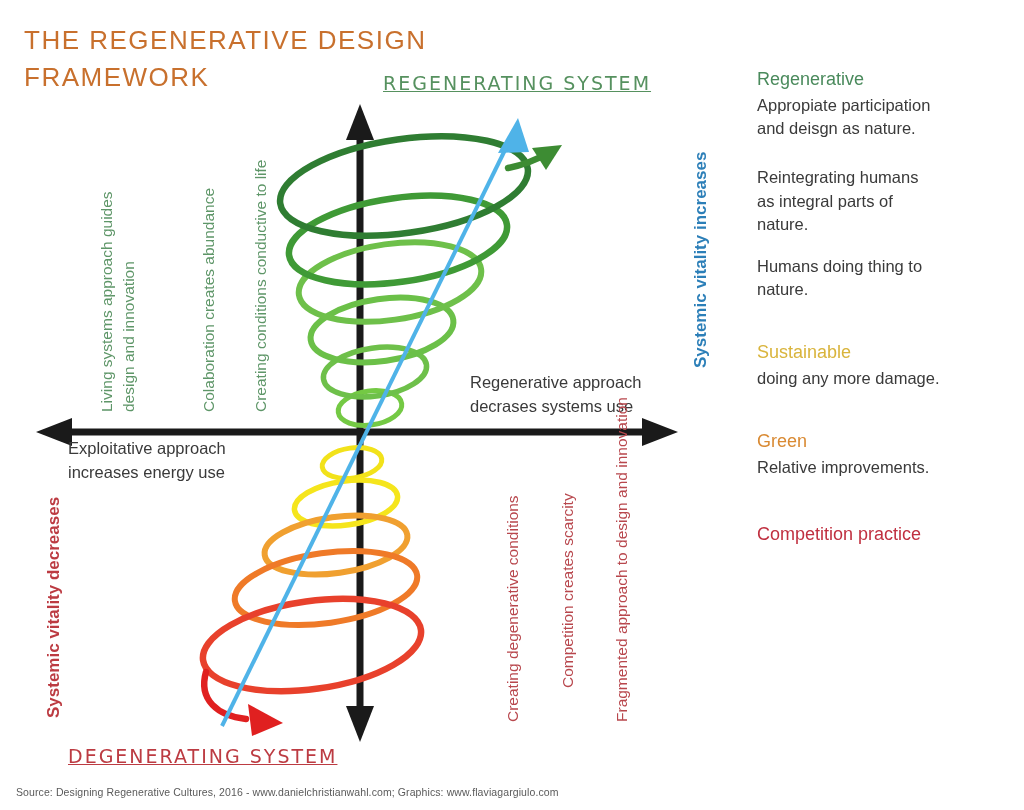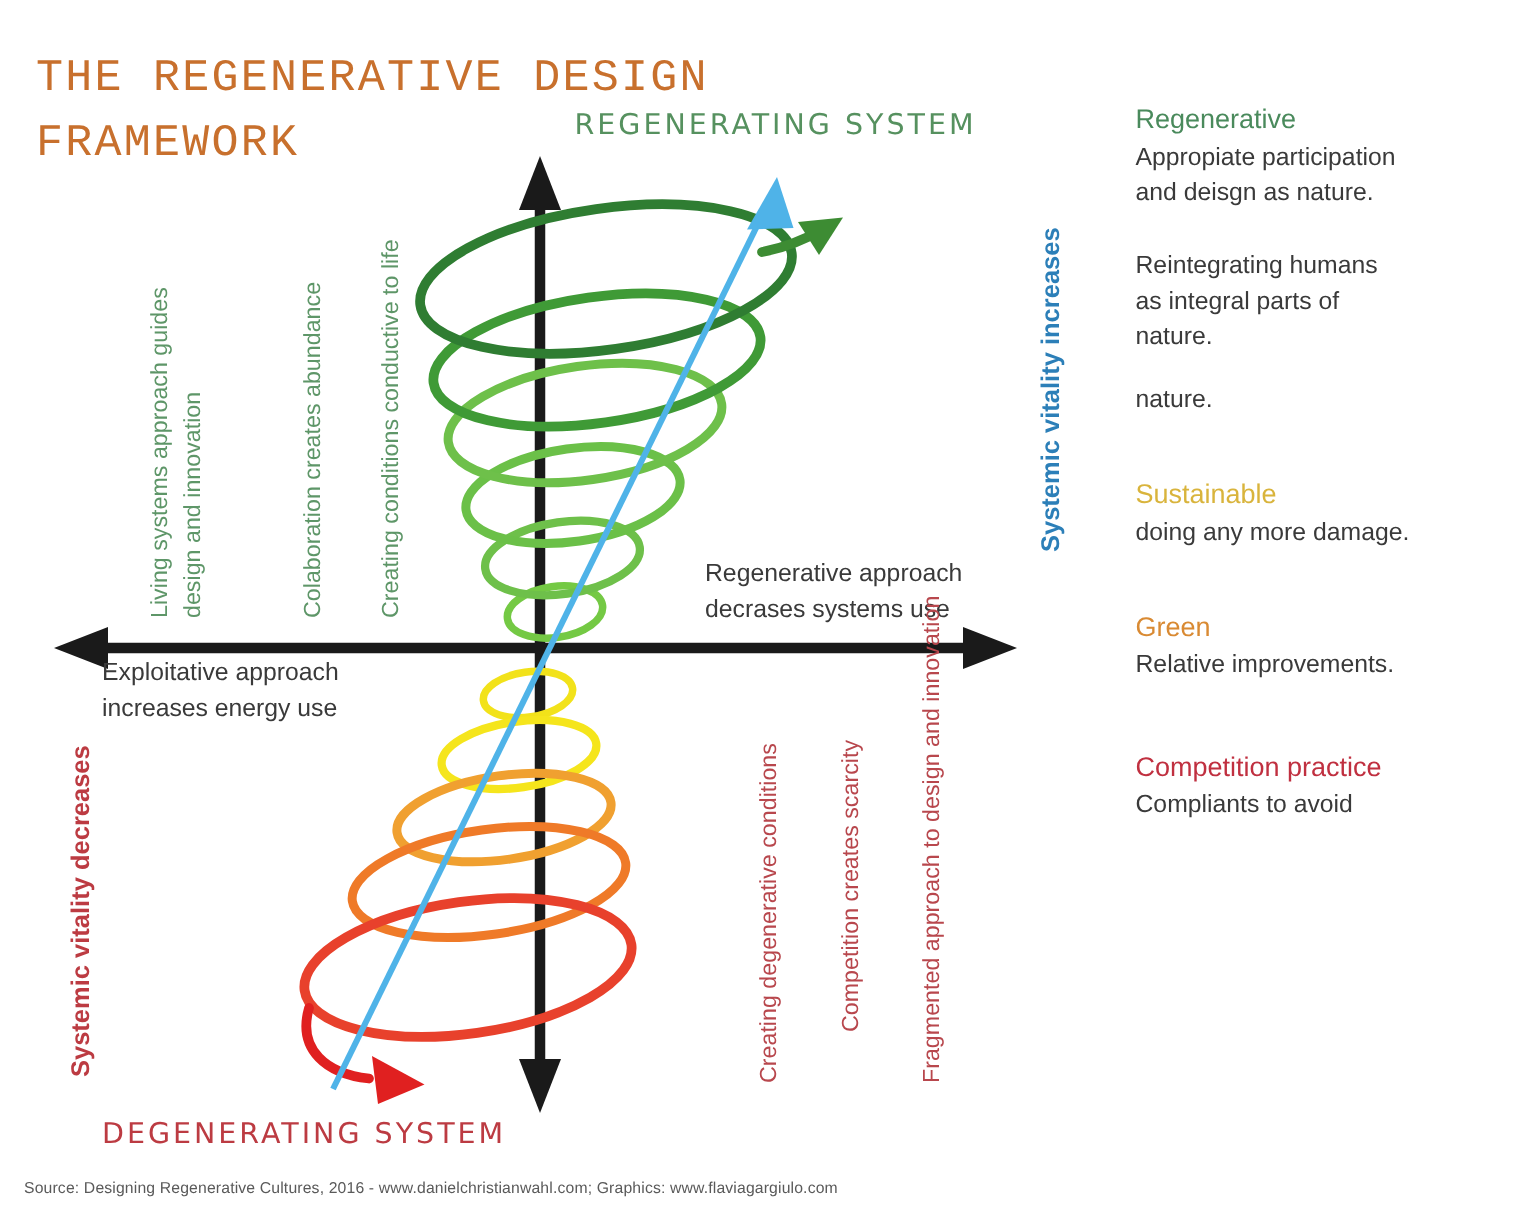--- a/index.html
+++ b/index.html
@@ -5,32 +5,32 @@
   html,body{margin:0;padding:0;background:#ffffff;}
   body{
     width:1024px;height:810px;position:relative;overflow:hidden;
     font-family:"Liberation Sans", sans-serif;
     color:#333;
   }
   #stage{position:absolute;left:0;top:0;width:1024px;height:810px;}
 
   
   .title{
-    position:absolute;left:24px;top:32px;width:520px;
-    font-family:Liberation Mono, monospace;
-    font-size:30px;letter-spacing:1.5px;line-height:1.42;
+    position:absolute;left:24px;top:22px;width:520px;
+    font-family:Liberation Sans, sans-serif;
+    font-size:26px;letter-spacing:1.5px;line-height:1.42;
     color:#c8702d;font-weight:400;
   }
   .title .ln{display:block;}
 
   
   .sys-head{
     position:absolute;
     font-family:"DejaVu Sans", sans-serif;
-    font-size:19px;letter-spacing:2px;font-weight:400;
+    font-size:19px;letter-spacing:2px;font-weight:400;text-decoration:underline;
   }
   #regen-sys{left:383px;top:72px;color:#56915f;}
   #degen-sys{left:68px;top:745px;color:#bc3b42;}
 
   
   .vlabel{
     position:absolute;
     font-size:17px;font-weight:bold;
     white-space:nowrap;
     transform-origin:0 0;
@@ -206,20 +206,21 @@
     <div class="leg-item" style="margin-top:26px">
       <div class="leg-d">
         <div>Reintegrating humans</div>
         <div>as integral parts of</div>
         <div>nature.</div>
       </div>
     </div>
 
     <div class="leg-item" style="margin-top:17px">
       <div class="leg-d">
+        <div>Humans doing thing to</div>
         <div>nature.</div>
       </div>
     </div>
 
     <div class="leg-item" style="margin-top:40px">
       <div class="leg-h" style="color:#d9b43c">Sustainable</div>
       <div class="leg-d">
         <div>doing any more damage.</div>
       </div>
     </div>
@@ -227,21 +228,20 @@
     <div class="leg-item" style="margin-top:40px">
       <div class="leg-h" style="color:#d98a33">Green</div>
       <div class="leg-d">
         <div>Relative improvements.</div>
       </div>
     </div>
 
     <div class="leg-item" style="margin-top:44px">
       <div class="leg-h" style="color:#c03040">Competition practice</div>
       <div class="leg-d">
-        <div>Compliants to avoid</div>
       </div>
     </div>
 
   </div>
 
   <div id="source">Source: Designing Regenerative Cultures, 2016 - www.danielchristianwahl.com; Graphics: www.flaviagargiulo.com</div>
 
 </div>
 
 </body></html>

